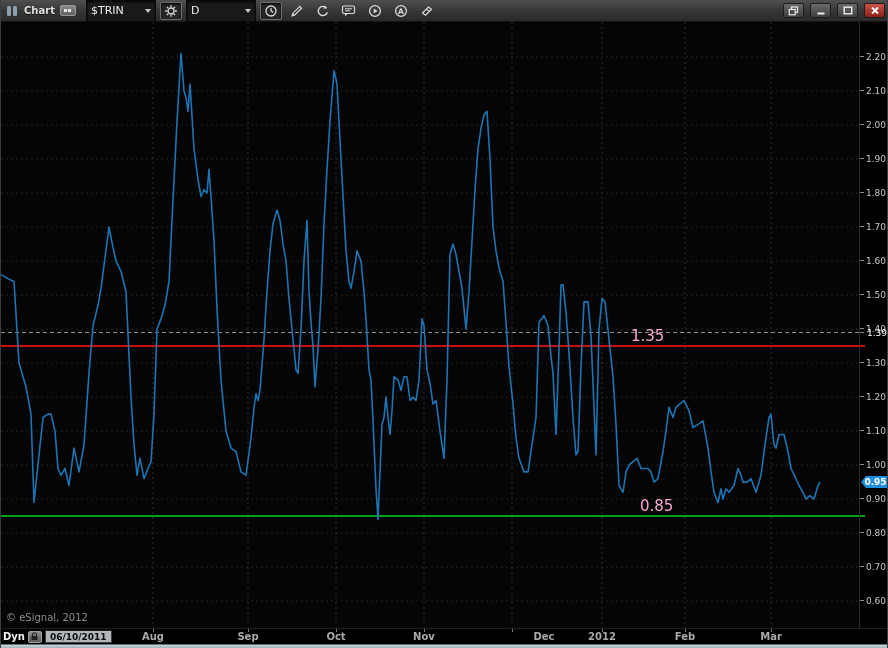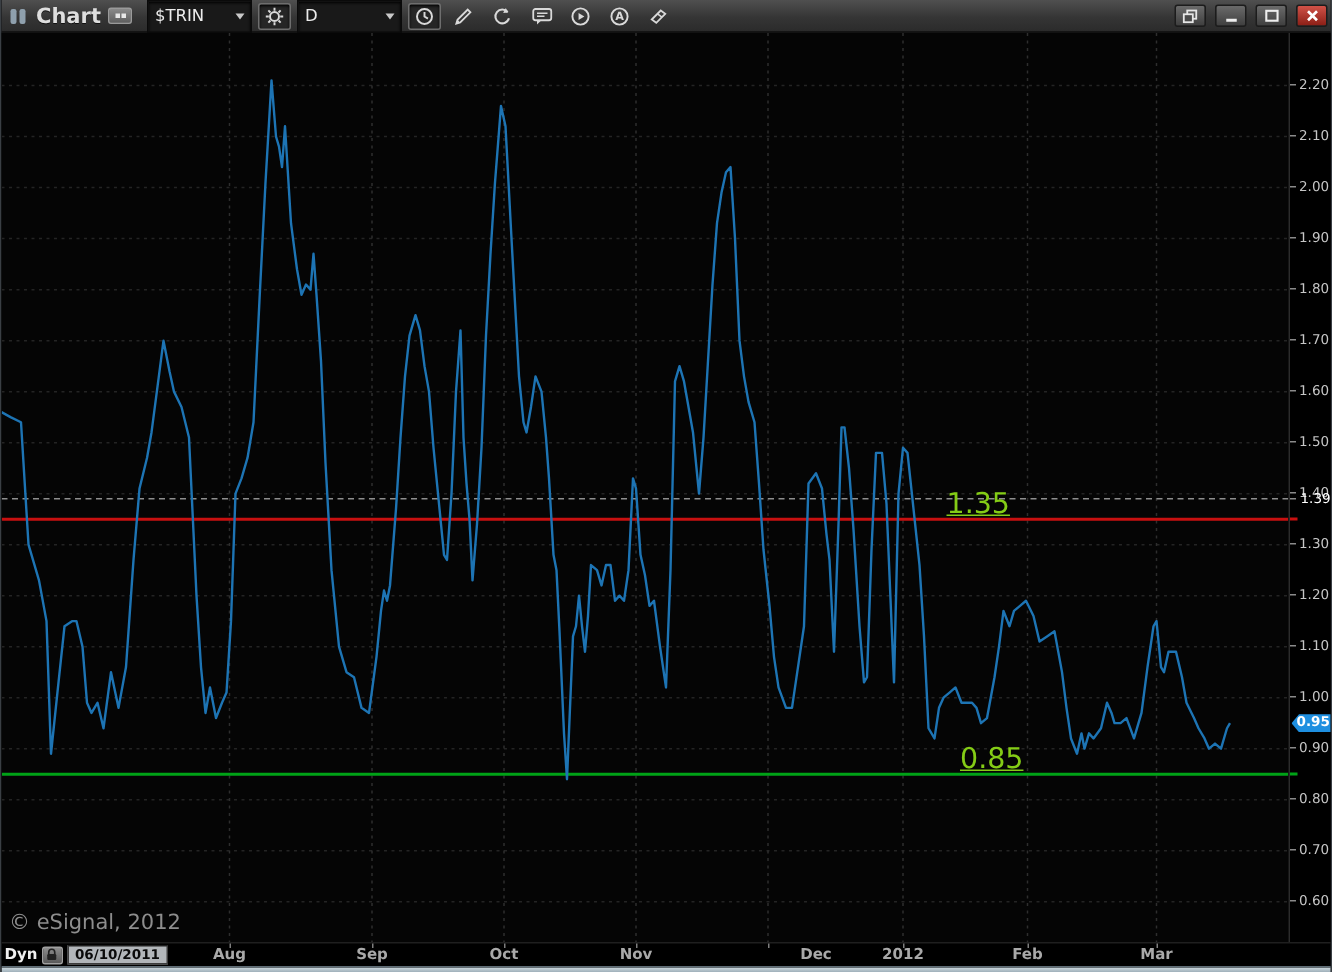--- a/index.html
+++ b/index.html
@@ -4,40 +4,40 @@
 <style>
   html,body{margin:0;padding:0;background:#000;}
   *{box-sizing:border-box;font-family:"DejaVu Sans",sans-serif;}
   #app{position:relative;width:888px;height:648px;background:#000;overflow:hidden;border-left:1px solid #3a3f44;border-right:1px solid #3a3f44;}
 
   
   #toolbar{position:absolute;left:0;top:0;width:888px;height:22px;
     background:linear-gradient(#4f4f4f,#353535 55%,#2b2b2b);border-bottom:1px solid #121212;
     display:flex;align-items:center;padding:0 4px;gap:4px;}
   .tb-title{display:flex;align-items:center;gap:5px;margin-right:6px;}
-  .tb-title .txt{color:#dedede;font-size:14px;font-weight:bold;text-shadow:0 1px 0 #111;}
+  .tb-title .txt{color:#dedede;font-size:10px;font-weight:bold;text-shadow:0 1px 0 #111;}
   .mini-badge{width:16px;height:11px;background:linear-gradient(#8a8a8a,#5f5f5f);border:1px solid #9a9a9a;border-radius:2px;display:flex;align-items:center;justify-content:center;gap:1px;}
   .mini-badge i{width:3px;height:3px;background:#e8e8e8;display:block;}
   .combo{height:17px;background:#191919;border:1px solid #0a0a0a;box-shadow:inset 0 1px 2px #000, 0 1px 0 #5c5c5c;
     display:flex;align-items:center;padding:10px 4px;color:#ececec;font-size:11px;min-width:70px;justify-content:space-between;gap:6px;}
   .combo .arrow{width:0;height:0;border-left:3.5px solid transparent;border-right:3.5px solid transparent;border-top:4px solid #c9c9c9;}
   .tb-btn{width:22px;height:18px;display:flex;align-items:center;justify-content:center;border-radius:2px;}
   .tb-btn.boxed{background:#262626;border:1px solid #6e6e6e;box-shadow:inset 0 1px 2px #000;}
   .tb-spacer{flex:1;}
   .win-btn{width:21px;height:15px;border:1px solid #1c1c1c;border-radius:2px;background:linear-gradient(#6a6a6a,#3f3f3f);
     display:flex;align-items:center;justify-content:center;margin-left:2px;}
   .win-btn.close{background:linear-gradient(#d05248,#8c1f16);}
 
   
   #chart-region{position:absolute;left:0;top:22px;width:888px;height:606px;background:#000;}
   #plot-wrap{position:absolute;left:0;top:0;width:858px;height:606px;background:#050505;overflow:hidden;}
   #plot-svg{position:absolute;left:0;top:0;}
   #legend{position:absolute;left:4px;top:3px;color:#d2d2d2;font-size:9px;line-height:11px;}
-  #copyright{position:absolute;left:5px;bottom:5px;color:#8d8d8d;font-size:14px;}
-  .hline-label{position:absolute;color:#84cc16;font-size:19px;line-height:14px;text-decoration:underline;}
+  #copyright{position:absolute;left:5px;bottom:5px;color:#8d8d8d;font-size:10px;}
+  .hline-label{position:absolute;color:#f9a8d4;font-size:15px;line-height:14px;}
 
   
   #price-axis{position:absolute;left:858px;top:0;width:30px;height:606px;background:#000;border-left:1px solid #2c2c2c;}
   .ytick{position:absolute;left:0;width:30px;color:#c6c6c6;font-size:9px;line-height:10px;padding-left:6px;}
   .ytick::before{content:"";position:absolute;left:0;top:4px;width:4px;height:1px;background:#8a8a8a;}
   .ytick.ma-val{color:#ffffff;background:transparent;z-index:3;padding-left:7px;}
   .axis-marker{position:absolute;left:0;width:5px;height:2px;}
   #last-badge{position:absolute;left:1px;width:29px;height:12px;background:#1e8fe0;color:#fff;font-size:9px;font-weight:bold;
     line-height:12px;text-align:center;clip-path:polygon(0 50%,5px 0,100% 0,100% 100%,5px 100%);z-index:4;}
 

